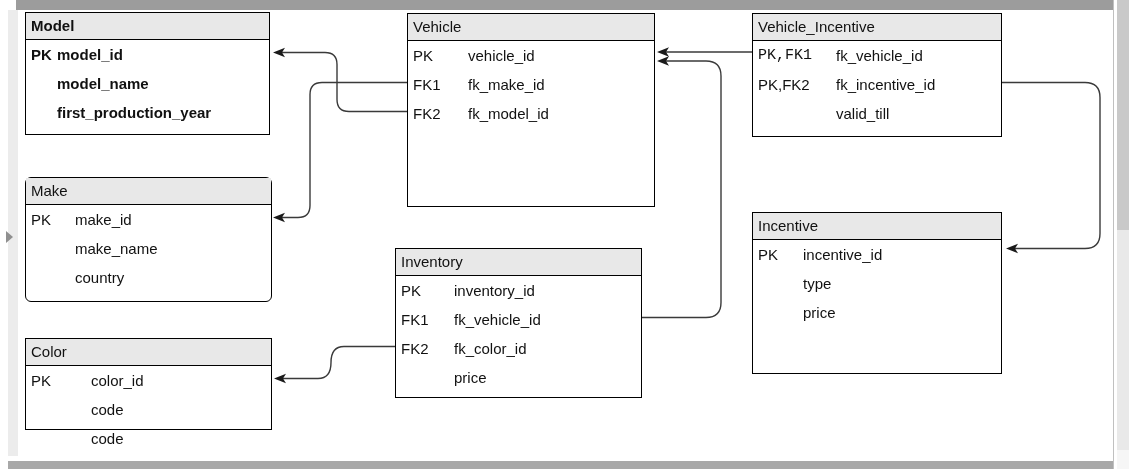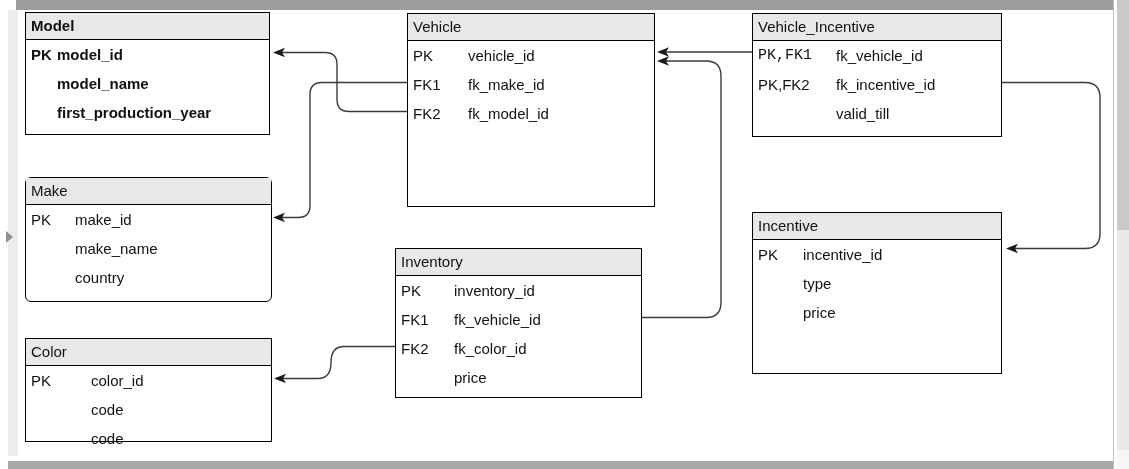--- a/index.html
+++ b/index.html
@@ -145,21 +145,21 @@
         </div>
         <div class="ent-row">
           <span class="ent-key" style="width: 50px;"></span>
           <span class="ent-attr">type</span>
         </div>
         <div class="ent-row">
           <span class="ent-key" style="width: 50px;"></span>
           <span class="ent-attr">price</span>
         </div>
       </div>
-      <div class="ent" style="left: 25px; top: 338px; width: 247px; height: 104px;">
+      <div class="ent" style="left: 25px; top: 338px; width: 247px; height: 92px;">
         <div class="ent-header">Color</div>
         <div class="ent-row">
           <span class="ent-key" style="width: 65px;">PK</span>
           <span class="ent-attr">color_id</span>
         </div>
         <div class="ent-row">
           <span class="ent-key" style="width: 65px;"></span>
           <span class="ent-attr">code</span>
         </div>
         <div class="ent-row">

